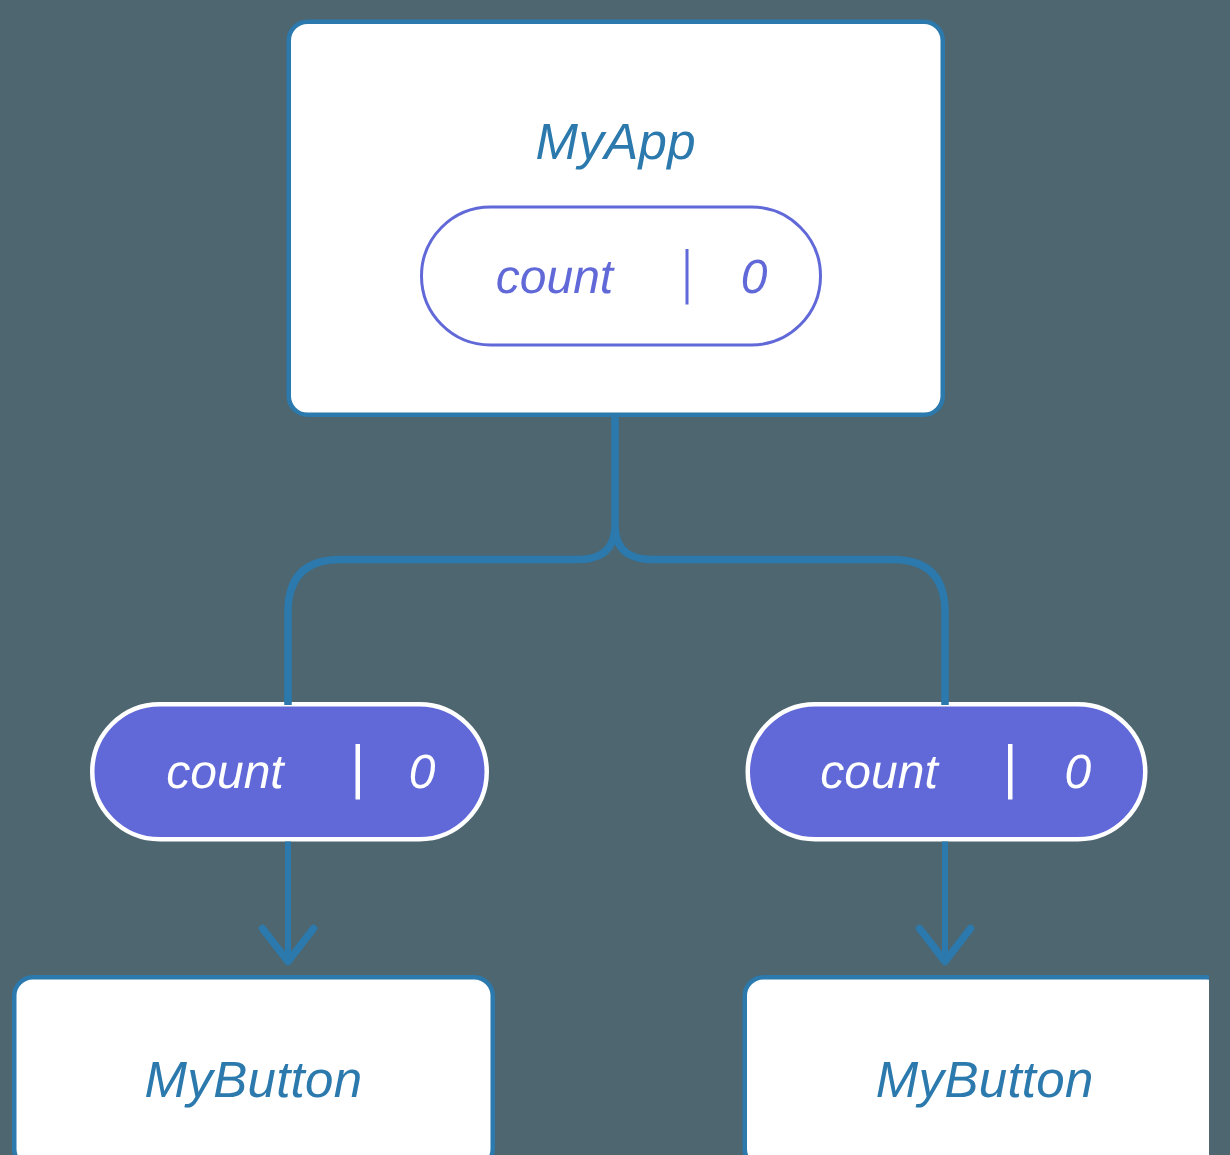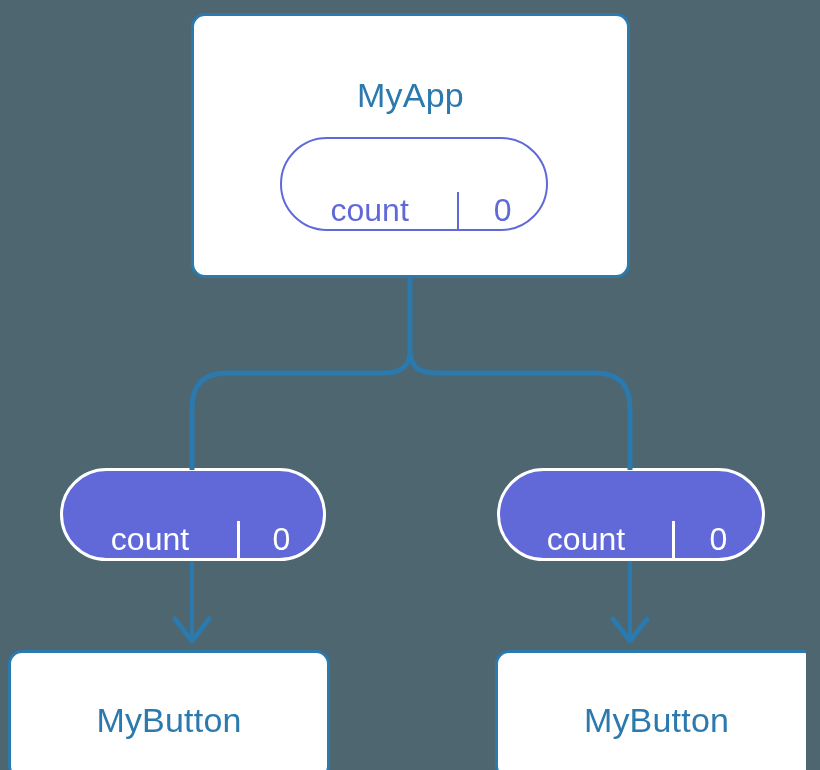--- a/index.html
+++ b/index.html
@@ -12,20 +12,21 @@
     height: 770px;
     background: #4d6670;
     font-family: "Liberation Sans", sans-serif;
     overflow: hidden;
   }
   #stage {
     position: relative;
     width: 806px;
     height: 770px;
     overflow: hidden;
+    font-style: italic;
   }
 
   
   #wires {
     position: absolute;
     left: 0;
     top: 0;
     width: 820px;
     height: 770px;
     z-index: 1;
@@ -54,21 +55,21 @@
     font-size: 34px;
     font-weight: 400;
     letter-spacing: 0.2px;
     white-space: nowrap;
   }
 
   
   .pill {
     position: absolute;
     display: flex;
-    align-items: flex-end;
+    align-items: center;
     box-sizing: border-box;
     border-radius: 999px;
     overflow: hidden;
   }
   .pill-key,
   .pill-val {
     display: flex;
     align-items: center;
     justify-content: center;
     box-sizing: border-box;

